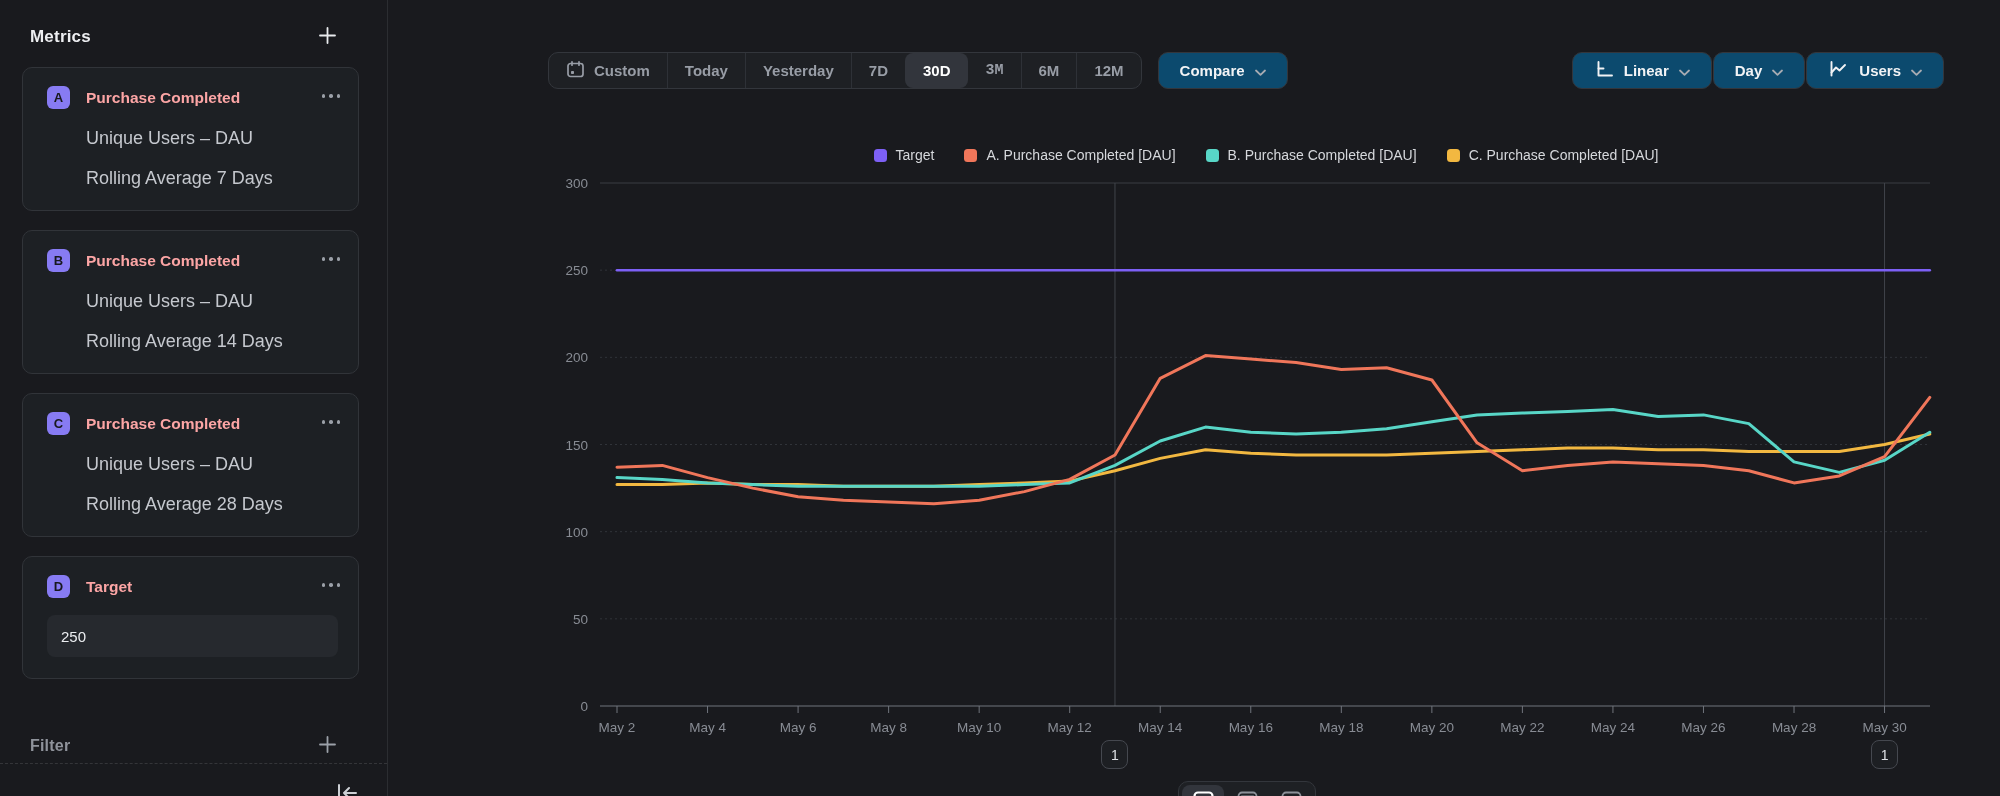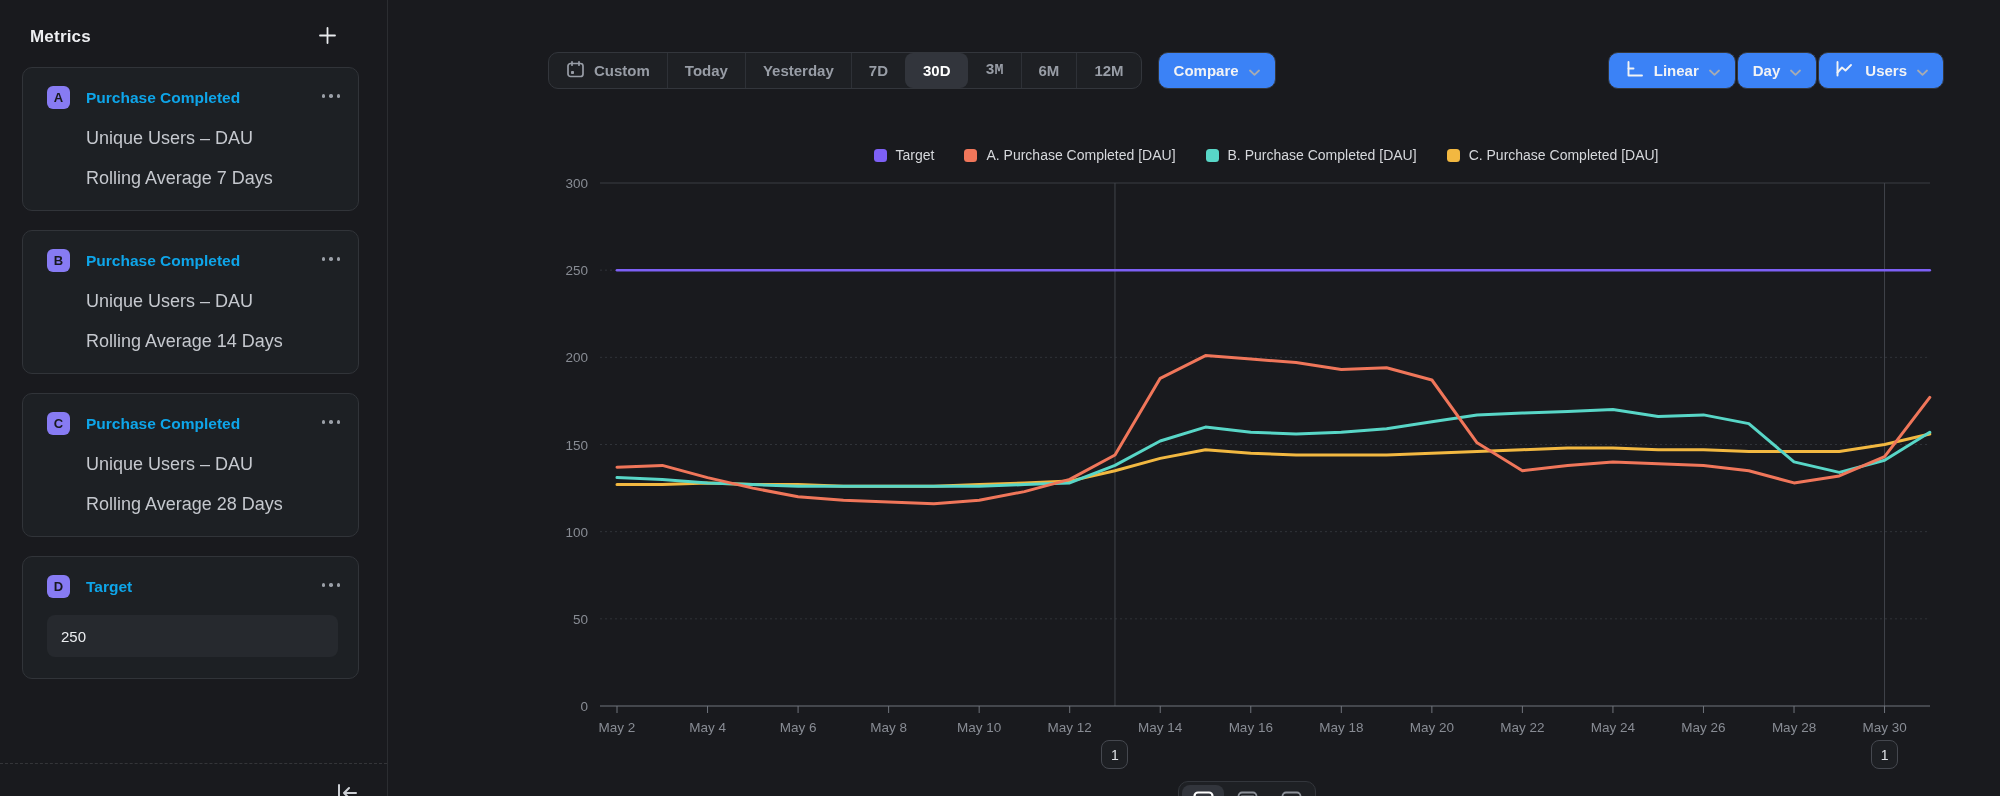--- a/index.html
+++ b/index.html
@@ -13,36 +13,36 @@
   
   .sidebar { position:absolute; left:0; top:0; bottom:0; width:388px; border-right:1px solid #2b2d31; }
   .side-header { display:flex; align-items:center; justify-content:space-between; margin:26px 50px 0 30px; }
   .side-header .hdr { font-size:17px; font-weight:700; color:#edeef1; letter-spacing:.2px; }
   .side-header.filter-row { margin-top:56px; }
   .side-header.filter-row .hdr { color:#8f939b; font-size:16px; }
   .icon-btn { background:none; border:none; cursor:pointer; display:flex; align-items:center; justify-content:center; padding:0; }
   .metric-card { position:relative; margin:19px 28px 0 22px; background:#1d2024; border:1px solid #313439; border-radius:10px; padding:18px 20px 21px 24px; }
   .card-head { display:flex; align-items:center; gap:16px; }
   .chip { width:23px; height:23px; border-radius:6px; background:#877bf3; color:#17181d; font-size:13px; font-weight:700; display:flex; align-items:center; justify-content:center; flex:0 0 auto; }
-  .card-title { font-size:15.5px; font-weight:700; color:#0ea5e9; }
+  .card-title { font-size:15.5px; font-weight:700; color:#fca5a5; }
   .kebab { position:absolute; right:16px; top:16px; width:22px; height:24px; }
   .kebab i { display:block; width:3.4px; height:3.4px; border-radius:50%; background:#9ba0a8; margin:2.6px auto; }
   .card-row { margin:19px 0 0 39px; font-size:18px; color:#c5c8ce; }
   .target-input { margin:17px 0 0 0; height:42px; background:#26292e; border-radius:8px; display:flex; align-items:center; padding:0 14px; font-size:15px; color:#eceef1; }
   .side-divider { position:absolute; left:0; right:0; top:763px; border-top:1px dashed rgba(255,255,255,.12); }
   .collapse-btn { position:absolute; right:28px; top:783px; }
   
   .main { position:absolute; left:461px; right:0; top:0; bottom:0; }
   .toolbar { position:absolute; left:87px; right:56px; top:52px; height:37px; display:flex; align-items:stretch; }
   .seg { display:flex; align-items:stretch; background:#1e2024; border:1px solid #33363c; border-radius:10px; }
   .seg-item { display:flex; align-items:center; gap:9px; padding:0 17px; font-size:15px; font-weight:600; color:#989da6; border-left:1px solid #2e3137; cursor:pointer; }
   .seg-item:first-child { border-left:none; border-radius:9px 0 0 9px;justify-content:space-between; }
   .seg-item.selected { background:#32353c; border-radius:8px; color:#ffffff; border-left-color:transparent; }
   .seg-item.selected + .seg-item { border-left-color:transparent;font-family:Liberation Mono, monospace; }
-  .btn { display:flex; align-items:center; gap:10px; padding:0 15px; background:#3b82f6; border:1px solid #33363c; border-radius:10px; font-size:15px; font-weight:700; color:#f2f3f5; cursor:pointer; }
+  .btn { display:flex; align-items:center; gap:10px; padding:0 21px; background:#0c4a6e; border:1px solid #33363c; border-radius:10px; font-size:15px; font-weight:700; color:#f2f3f5; cursor:pointer; }
   .compare { margin-left:16px; }
   .right-group { margin-left:auto; display:flex; gap:1px; }
   
   .legend { position:absolute; left:140px; width:1330px; top:147px; display:flex; justify-content:center; gap:30px; }
   .legend-item { display:flex; align-items:center; gap:9px; font-size:14px; color:#d6d8dc; white-space:nowrap; }
   .swatch { width:13px; height:13px; border-radius:3.5px; flex:0 0 auto; }
   
   #chart-svg { position:absolute; left:0; top:0; pointer-events:none; }
   #chart-svg polyline { pointer-events:stroke; }
   .ann-badge { position:absolute; width:27px; height:29px; border:1px solid #45484f; background:#1d1f23; border-radius:8px; color:#dfe1e5; font-size:14px; display:flex; align-items:center; justify-content:center; cursor:pointer; }
@@ -113,20 +113,30 @@
         </div>
         <button class="icon-btn kebab">
           <i></i>
           <i></i>
           <i></i>
         </button>
         <div class="target-input">250</div>
       </div>
     </div>
 
+  <div class="side-header filter-row">
+    <span class="hdr">Filter</span>
+    <button class="icon-btn">
+      <span>
+        <svg width="19" height="19" viewBox="0 0 19 19">
+            <path d="M9.5 2v15M2 9.5h15" stroke="#9ba0a8" stroke-width="1.8" stroke-linecap="round"></path>
+          </svg>
+      </span>
+    </button>
+  </div>
 
   <div class="side-divider"></div>
 
   <button class="icon-btn collapse-btn">
     <span>
       <svg width="24" height="20" viewBox="0 0 24 20">
           <path d="M4 2v16" stroke="#cdd0d5" stroke-width="2" stroke-linecap="round"></path>
           <path d="M21 10H9m0 0 5-5m-5 5 5 5" stroke="#cdd0d5" stroke-width="2" stroke-linecap="round" stroke-linejoin="round"></path>
         </svg>
     </span>

